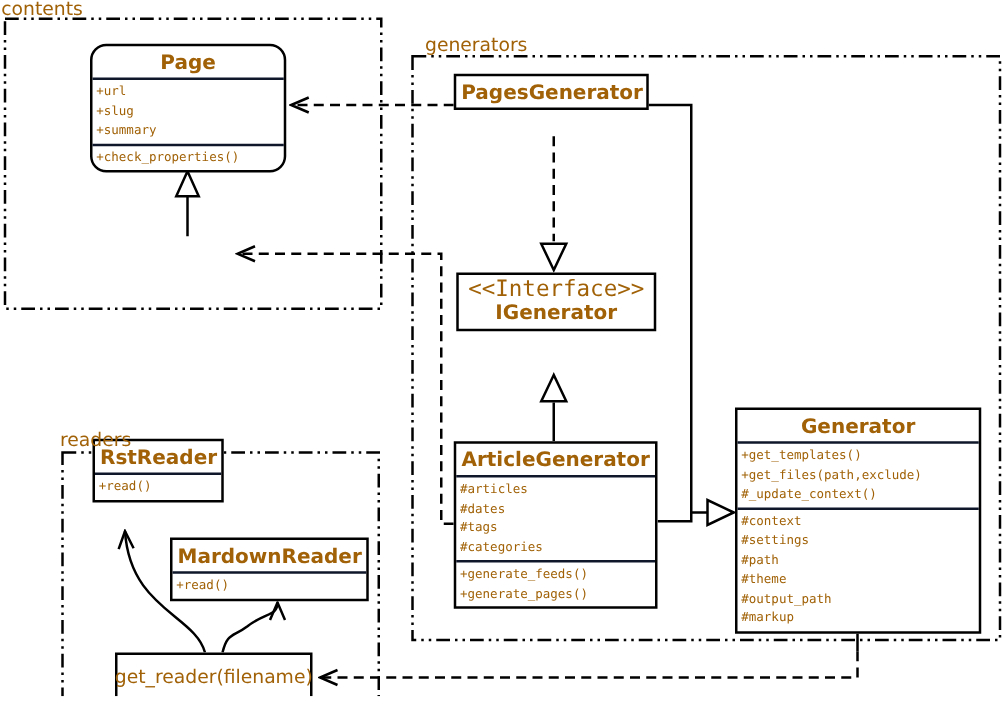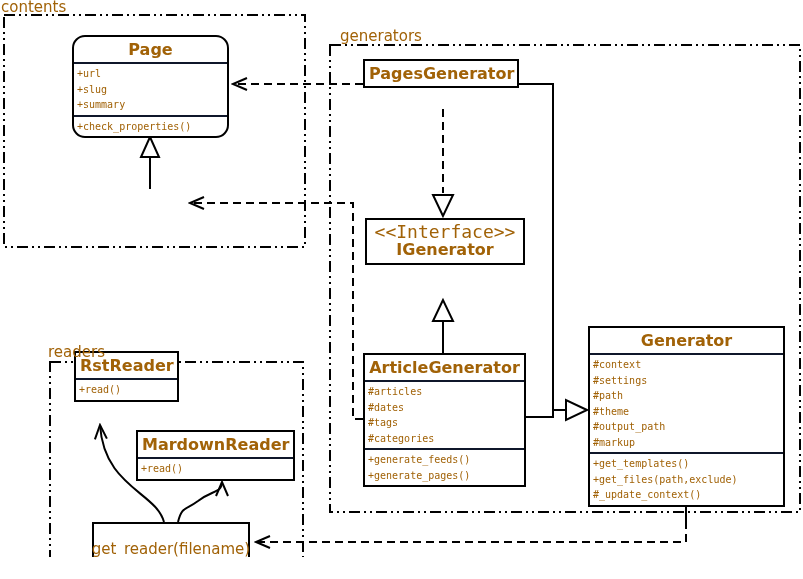--- a/index.html
+++ b/index.html
@@ -9,21 +9,21 @@
   .pkg-label{position:absolute;z-index:2;font-size:15px;line-height:17px;white-space:nowrap;}
   .cls{position:absolute;z-index:1;background:#fff;border:2px solid #000;box-sizing:border-box;}
   .cls .title{font-weight:bold;font-size:16px;line-height:23px;text-align:center;
               padding:1px 4px;white-space:nowrap;}
   .cls .stereo{font-family:"DejaVu Sans Mono",monospace;font-size:18px;line-height:15px;
                text-align:center;padding-top:4px;white-space:nowrap;}
   .cls .title.compact{line-height:22px;padding:0 4px 2px 4px;}
   .sec{border-top:2px solid #0f172a;font-family:"DejaVu Sans Mono",monospace;font-size:10px;
        line-height:15.5px;padding:2px 3px;white-space:nowrap;}
   .plainbox{position:absolute;z-index:1;background:#fff;border:2px solid #000;box-sizing:border-box;
-            font-size:15px;display:flex;align-items:flex-end;justify-content:center;white-space:nowrap;}
+            font-size:15px;display:flex;align-items:center;justify-content:center;white-space:nowrap;}
 </style>
 </head>
 <body>
 
 <div id="stage">
 
   <svg class="wires" width="803" height="579" viewBox="0 0 803 579">
     <defs>
       <marker id="arr" markerUnits="userSpaceOnUse" markerWidth="18" markerHeight="16" viewBox="0 0 18 16" refX="16" refY="8" orient="auto">
         <path d="M2,2 L16,8 L2,14" fill="none" stroke="#000" stroke-width="2"></path>
@@ -115,31 +115,31 @@
       </div>
     <div class="sec">
         <div>+generate_feeds()</div>
         <div>+generate_pages()</div>
       </div>
   </div>
 
   <div class="cls" style="left:588px;top:326px;width:197px;">
     <div class="title">Generator</div>
     <div class="sec">
+        <div>+get_templates()</div>
+        <div>+get_files(path,exclude)</div>
+        <div>#_update_context()</div>
+      </div>
+    <div class="sec">
         <div>#context</div>
         <div>#settings</div>
         <div>#path</div>
         <div>#theme</div>
         <div>#output_path</div>
         <div>#markup</div>
-      </div>
-    <div class="sec">
-        <div>+get_templates()</div>
-        <div>+get_files(path,exclude)</div>
-        <div>#_update_context()</div>
       </div>
   </div>
 
   <div class="cls" style="left:74px;top:351px;width:105px;">
     <div class="title">RstReader</div>
     <div class="sec">
         <div>+read()</div>
       </div>
   </div>
 

